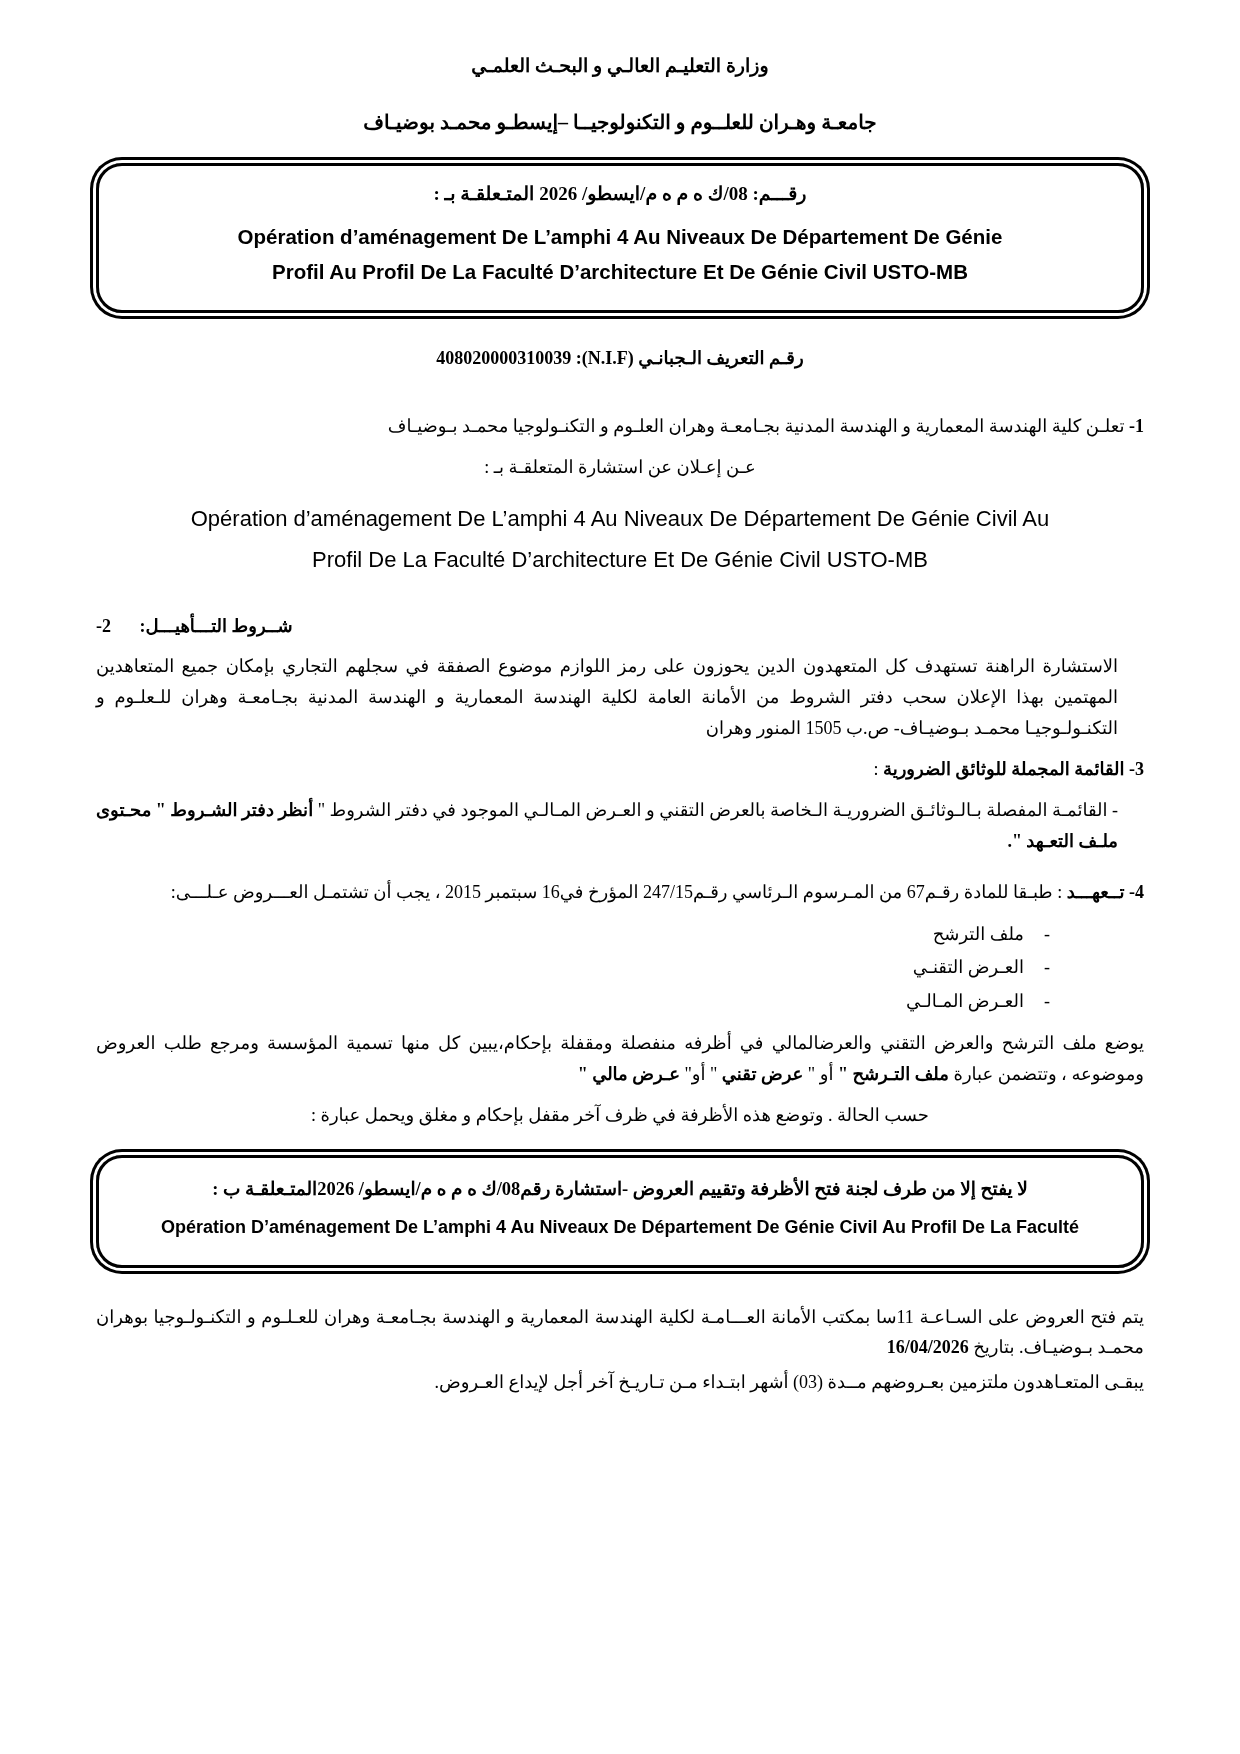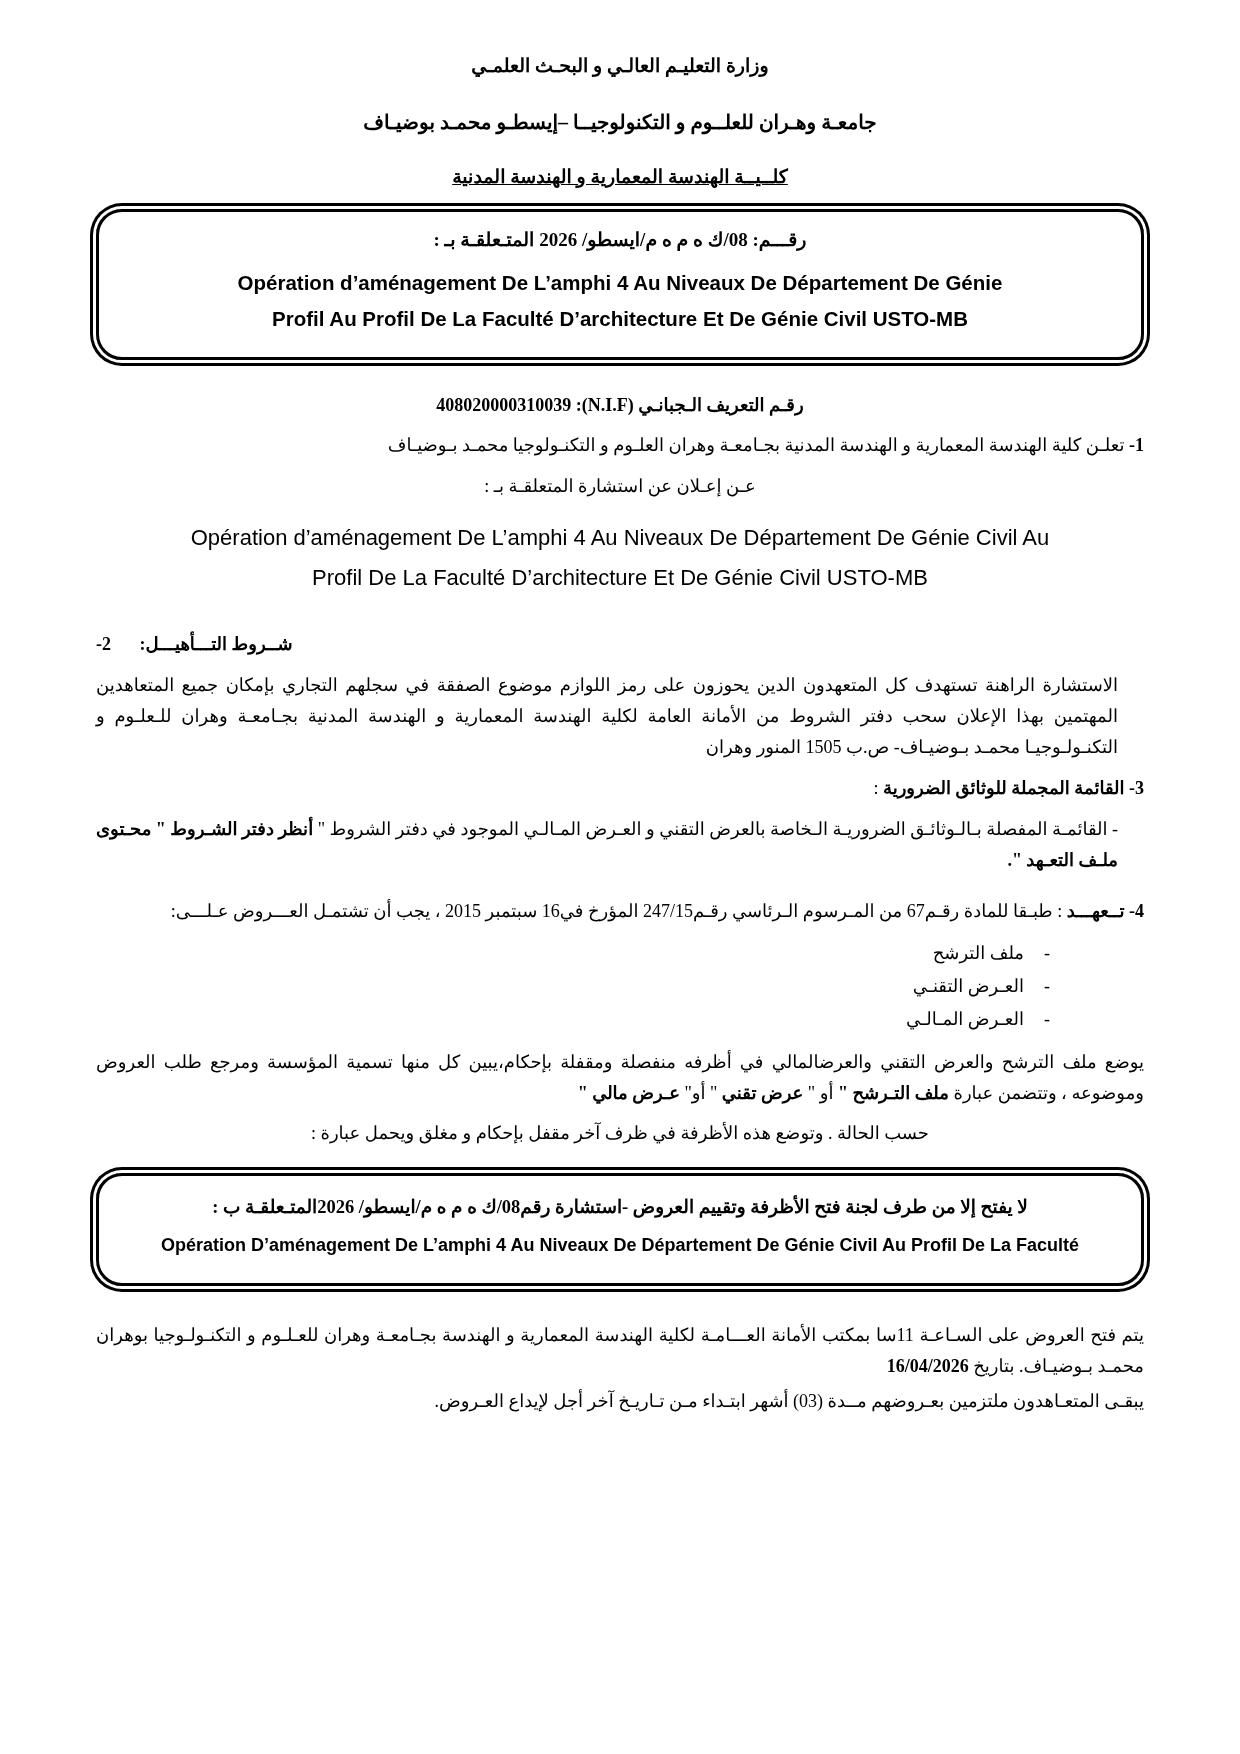--- a/index.html
+++ b/index.html
@@ -60,21 +60,21 @@
     font-weight: bold;
     line-height: 1.75;
     text-align: center;
   }
   .spacer-sm { height: 10px; }
 
   .nif {
     text-align: center;
     font-size: 18px;
     font-weight: bold;
-    margin: 34px 0 14px 0;
+    margin: 34px 0 42px 0;
   }
   .nif .num {
     direction: ltr;
     unicode-bidi: embed;
     font-weight: bold;
   }
 
   p.ar {
     font-size: 18px;
     line-height: 1.72;
@@ -151,21 +151,20 @@
   }
   .ltr-num { direction: ltr; unicode-bidi: embed; }
 </style>
 </head>
 <body>
 
 <div class="page">
 
   <div class="hdr hdr-1">وزارة التعليـم العالـي و البحـث العلمـي</div>
   <div class="hdr hdr-2">جامعـة وهـران للعلــوم و التكنولوجيــا –إيسطـو محمـد بوضيـاف</div>
-  <div class="hdr hdr-3">كلــيــة الهندسة المعمارية و الهندسة المدنية</div>
 
   <div class="box double">
     <div class="box-line box-ar-2">رقـــم: 08/ك ه م ه م/ايسطو/ 2026 المتـعلقـة بـ :</div>
     <div class="box-fr">Opération  d’aménagement De L’amphi 4 Au Niveaux De Département De Génie</div>
     <div class="box-fr">Profil Au Profil De La  Faculté D’architecture Et De Génie Civil USTO-MB</div>
   </div>
 
   <div class="nif">
     <span>رقـم التعريف الـجبانـي (N.I.F):</span>
     <span class="num">408020000310039</span>

